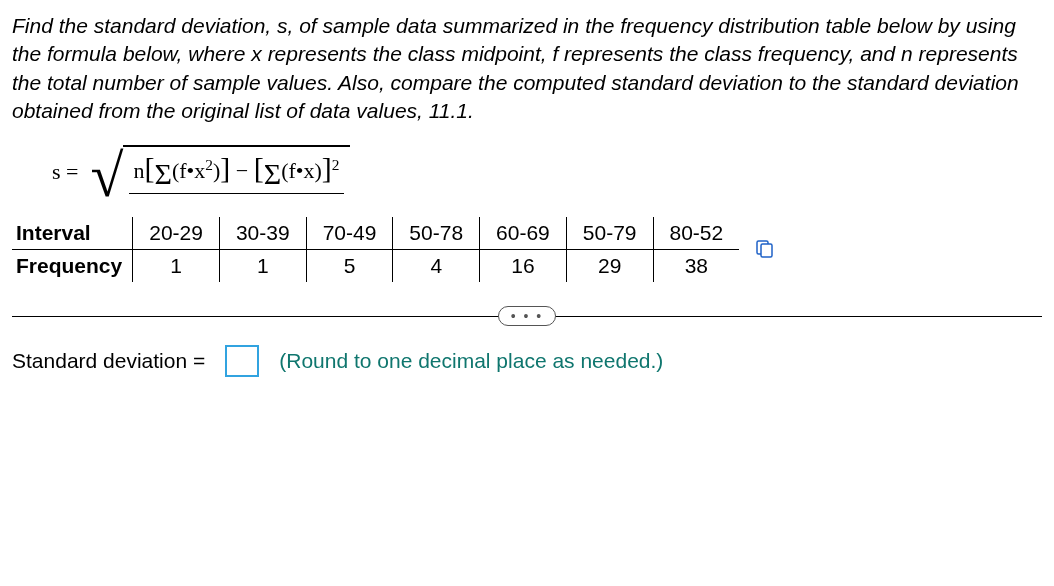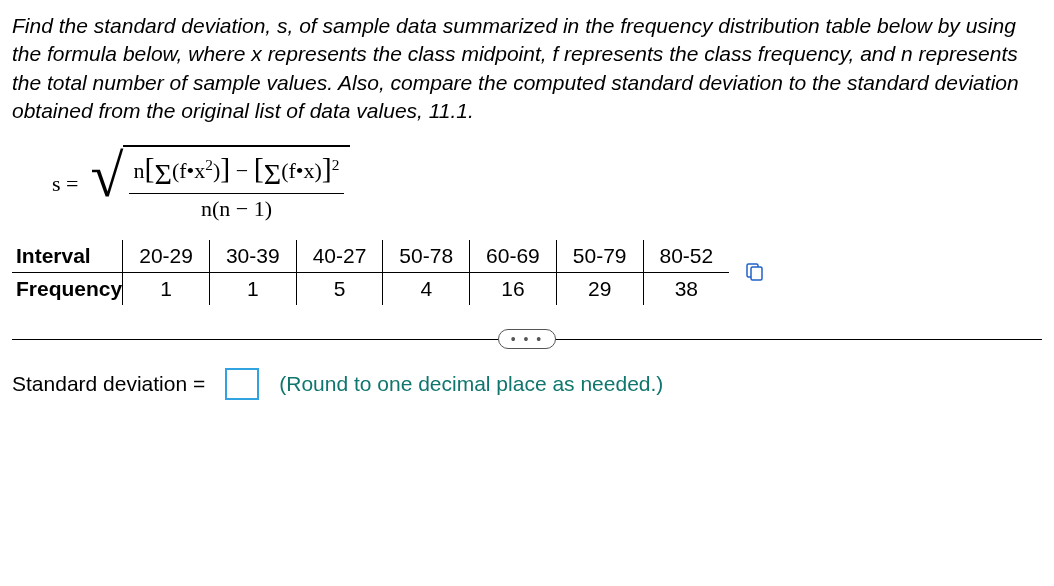--- a/index.html
+++ b/index.html
@@ -80,21 +80,21 @@
   table.freqtable th,
   table.freqtable td {
     padding: 4px 16px;
     text-align: center;
     white-space: nowrap;
   }
   table.freqtable th.rowlabel {
     text-align: left;
     font-weight: bold;
     padding-left: 4px;
-    padding-right: 0;
+    padding-right: 10px;
   }
   
   table.freqtable td,
   table.freqtable th.rowlabel + td,
   table.freqtable th.rowlabel { }
   table.freqtable td:not(:last-child),
   table.freqtable th:not(:last-child) {
   }
   
   table.freqtable td {
@@ -170,34 +170,33 @@
 
 <div class="formula-wrap">
   <span class="eqlabel">s =</span>
   <span class="sqrt">
     <span class="radical">√</span>
     <span class="radicand">
       <span class="fraction">
         <span class="num">
           n<span style="font-size:30px;">[</span><span class="bigop">Σ</span>(f•x<span class="sup">2</span>)<span style="font-size:30px;">]</span> − <span style="font-size:30px;">[</span><span class="bigop">Σ</span>(f•x)<span style="font-size:30px;">]</span><span class="sup">2</span>
         </span>
-        <span class="den">n(n − 1)</span>
       </span>
     </span>
   </span>
 </div>
 
 <div class="table-row-wrap">
   <table class="freqtable">
     <tbody>
         <tr>
       <th class="rowlabel">Interval</th>
       <td>20-29</td>
       <td>30-39</td>
-      <td>40-27</td>
+      <td>70-49</td>
       <td>50-78</td>
       <td>60-69</td>
       <td>50-79</td>
       <td>80-52</td>
     </tr>
     <tr>
       <th class="rowlabel">Frequency</th>
       <td>1</td>
       <td>1</td>
       <td>5</td>

